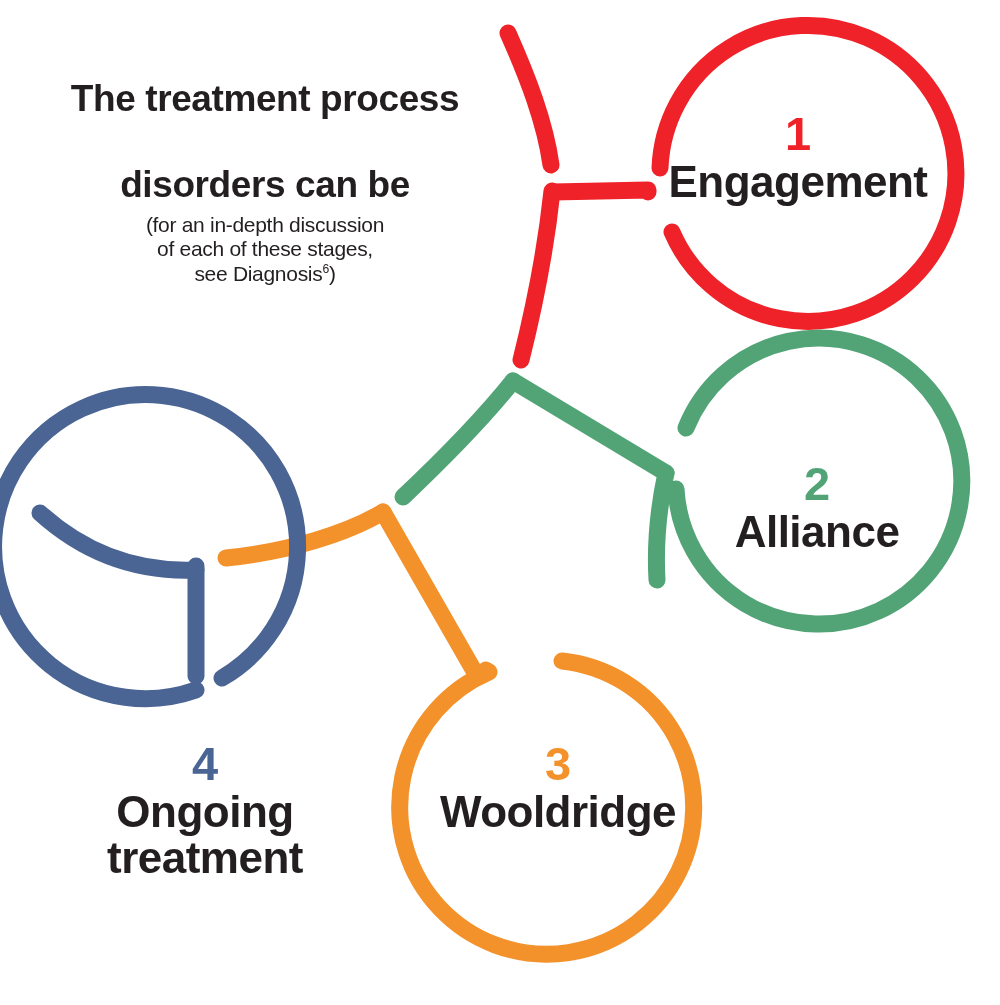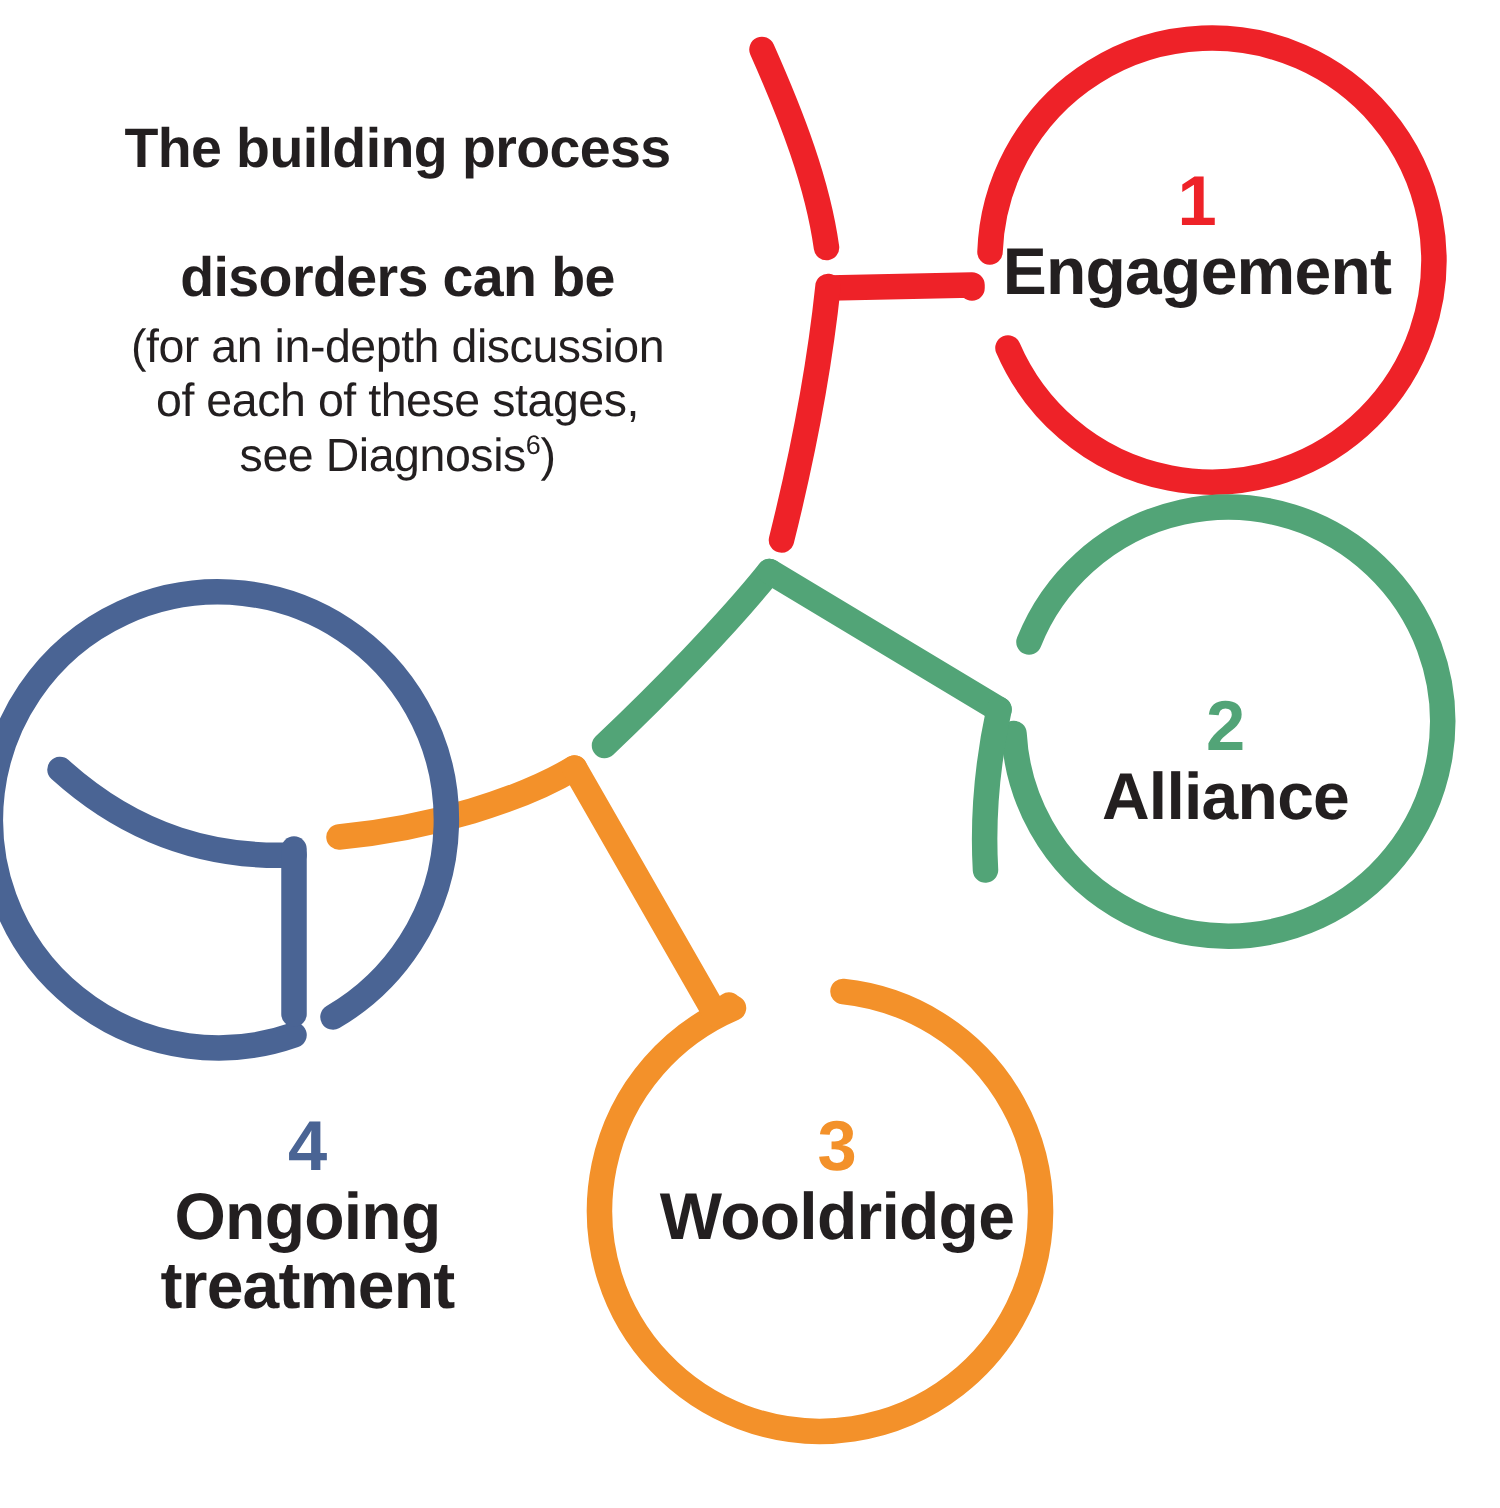--- a/index.html
+++ b/index.html
@@ -39,21 +39,21 @@
     font-weight: bold;
     font-size: 37px;
     line-height: 1.16;
     color: #231f20;
     letter-spacing: -0.4px;
     margin: 0;
   }
   .subhead {
     font-family: "Liberation Sans", sans-serif;
     font-weight: normal;
-    font-size: 31px;
+    font-size: 21px;
     line-height: 1.18;
     color: #231f20;
     letter-spacing: -0.3px;
     margin: 6px 0 0 0;
   }
   .subhead sup {
     font-size: 0.58em;
     vertical-align: super;
     line-height: 0;
   }
@@ -144,21 +144,21 @@
                C 92 560 146 572 196 570"></path>
 
       <path fill="none" stroke="#4a6494" stroke-width="17" stroke-linecap="round" stroke-linejoin="round" d="M 196 566
                L 196 676"></path>
     </g>
 
   </svg>
 
   <div class="headline-block">
     <div class="headline">
-      <span>The building process</span><br>
+      <span>The treatment process</span><br>
       <br>
       <span>disorders can be</span><br>
     </div>
     <div class="subhead">
       <span>(for an in-depth discussion</span><br>
       <span>of each of these stages,</span><br>
       <span>see Diagnosis</span><sup>6</sup><span>)</span>
     </div>
   </div>
 

